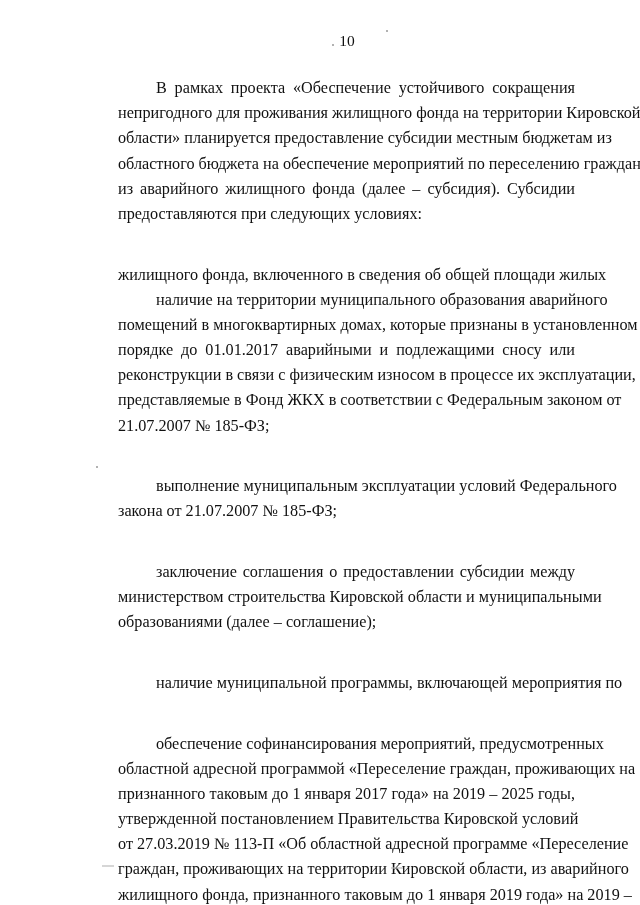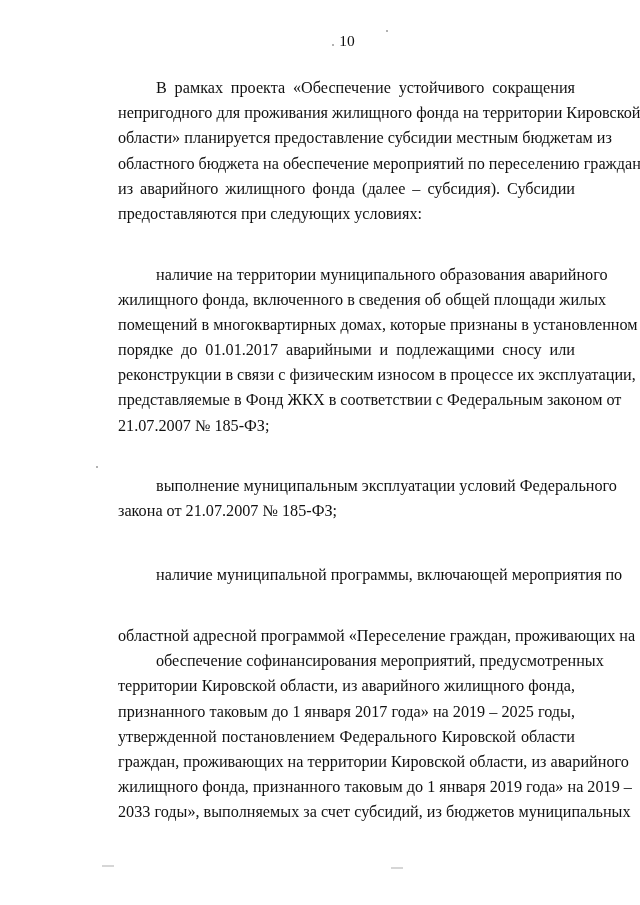--- a/index.html
+++ b/index.html
@@ -75,49 +75,54 @@
     <span class="line indent">В рамках проекта «Обеспечение устойчивого сокращения</span>
     <span class="line">непригодного для проживания жилищного фонда на территории Кировской</span>
     <span class="line">области» планируется предоставление субсидии местным бюджетам из</span>
     <span class="line">областного бюджета на обеспечение мероприятий по переселению граждан</span>
     <span class="line">из аварийного жилищного фонда (далее – субсидия). Субсидии</span>
     <span class="line last">предоставляются при следующих условиях:</span>
   </p>
   <div class="gap"></div>
 
   <p class="para">
+    <span class="line">жилищного фонда, включенного в сведения об общей площади жилых</span>
     <span class="line indent">наличие на территории муниципального образования аварийного</span>
-    <span class="line">жилищного фонда, включенного в сведения об общей площади жилых</span>
     <span class="line">помещений в многоквартирных домах, которые признаны в установленном</span>
     <span class="line">порядке до 01.01.2017 аварийными и подлежащими сносу или</span>
     <span class="line">реконструкции в связи с физическим износом в процессе их эксплуатации,</span>
     <span class="line">представляемые в Фонд ЖКХ в соответствии с Федеральным законом от</span>
     <span class="line last">21.07.2007 № 185-ФЗ;</span>
   </p>
   <div class="gap"></div>
 
   <p class="para">
     <span class="line indent">выполнение муниципальным эксплуатации условий Федерального</span>
     <span class="line last">закона от 21.07.2007 № 185-ФЗ;</span>
   </p>
   <div class="gap"></div>
 
+  <p class="para">
+    <span class="line indent">заключение соглашения о предоставлении субсидии между</span>
+    <span class="line">министерством строительства Кировской области и муниципальными</span>
+    <span class="line last">образованиями (далее – соглашение);</span>
+  </p>
   <div class="gap"></div>
 
   <p class="para">
     <span class="line indent">наличие муниципальной программы, включающей мероприятия по</span>
   </p>
   <div class="gap"></div>
 
   <p class="para">
+    <span class="line indent">обеспечение софинансирования мероприятий, предусмотренных</span>
     <span class="line">областной адресной программой «Переселение граждан, проживающих на</span>
-    <span class="line indent">обеспечение софинансирования мероприятий, предусмотренных</span>
-    <span class="line">территории Кировской области, из аварийного жилищного фонда,</span>
     <span class="line">признанного таковым до 1 января 2017 года» на 2019 – 2025 годы,</span>
-    <span class="line">утвержденной постановлением Федерального Кировской области</span>
+    <span class="line">утвержденной постановлением Правительства Кировской условий</span>
+    <span class="line">от 27.03.2019 № 113-П «Об областной адресной программе «Переселение</span>
     <span class="line">граждан, проживающих на территории Кировской области, из аварийного</span>
     <span class="line">жилищного фонда, признанного таковым до 1 января 2019 года» на 2019 –</span>
     <span class="line">2033 годы», выполняемых за счет субсидий, из бюджетов муниципальных</span>
   </p>
 </div>
 
 <div class="speck" style="left:332px; top:44px;"></div>
 <div class="speck" style="left:386px; top:30px;"></div>
 <div class="speck" style="left:96px; top:466px;"></div>
 <div class="scan-mark" style="left:102px; top:865px; width:12px;"></div>

